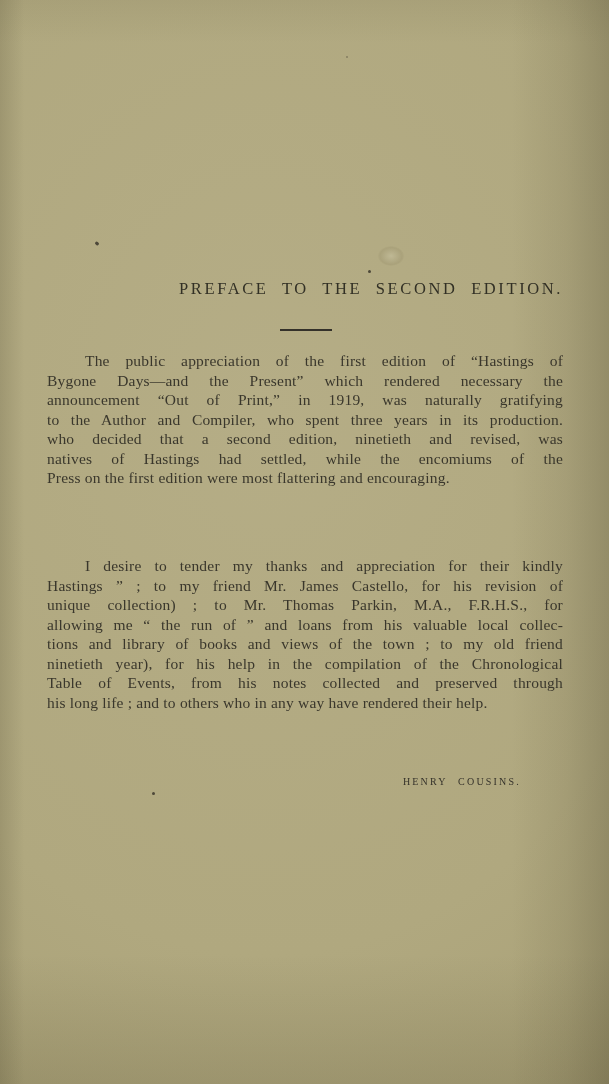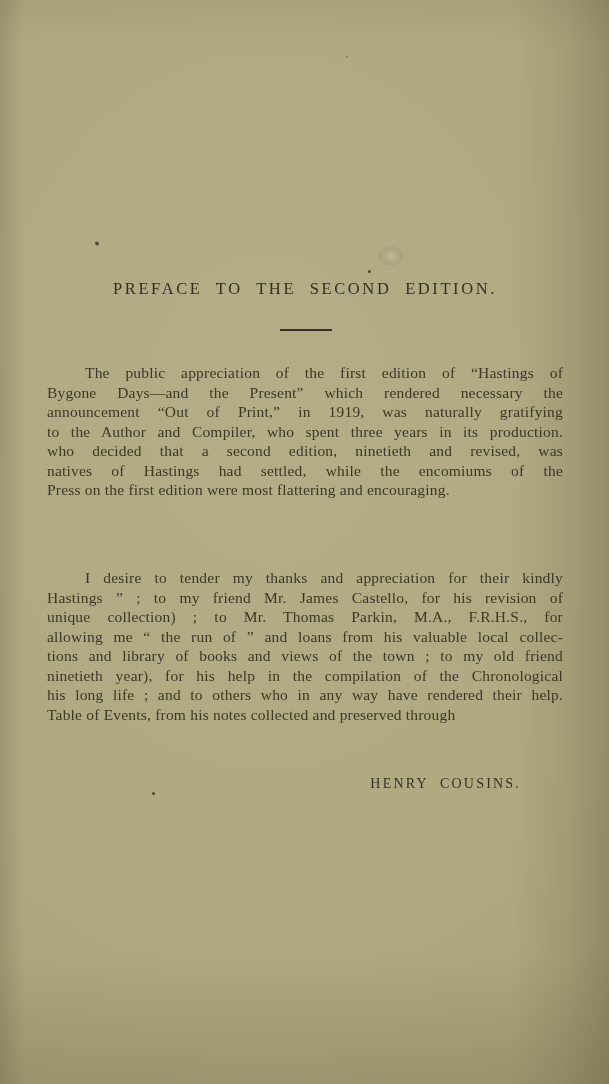--- a/index.html
+++ b/index.html
@@ -24,21 +24,21 @@
         #b5ad86 0%, #b0a87f 50%, #a69d73 85%, #9c936a 100%);
     color: #39362b;
   }
 
   
   .title {
     position: absolute;
     top: 279px;
     left: 47px;
     width: 516px;
-    text-align: center;
+    text-align: right;
     font-size: 16.5px;
     letter-spacing: 2.6px;
     word-spacing: 7px;
     color: #323025;
   }
 
   
   .title-rule {
     position: absolute;
     top: 329px;
@@ -51,37 +51,37 @@
   
   .para {
     position: absolute;
     left: 47px;
     width: 516px;
     font-size: 15.5px;
     line-height: 19.5px;
     letter-spacing: 0.2px;
     color: #3a372c;
   }
-  #para1 { top: 363px; }
-  #para2 { top: 556px; margin-top: 12px; }
+  #para1 { top: 351px; }
+  #para2 { top: 556px; }
 
   .para .line {
     text-align: justify;
     text-align-last: justify;
     white-space: normal;
   }
   .para .line:first-child { text-indent: 38px; }
   .para .line:last-child  { text-align-last: left; }
 
   
   .signature {
     position: absolute;
     top: 776px;
     right: 88px;
-    font-size: 14px;
+    font-size: 10px;
     letter-spacing: 2.2px;
     word-spacing: 6px;
     color: #35322a;
   }
 
   
   .speck {
     position: absolute;
     background: #4d4839;
     border-radius: 50%;
@@ -120,22 +120,22 @@
       <div class="line">Press on the first edition were most flattering and encouraging.</div>
     </div>
 
   <div class="para" id="para2">
       <div class="line">I desire to tender my thanks and appreciation for their kindly</div>
       <div class="line">Hastings ” ; to my friend Mr. James Castello, for his revision of</div>
       <div class="line">unique collection) ; to Mr. Thomas Parkin, M.A., F.R.H.S., for</div>
       <div class="line">allowing me “ the run of ” and loans from his valuable local collec-</div>
       <div class="line">tions and library of books and views of the town ; to my old friend</div>
       <div class="line">ninetieth year), for his help in the compilation of the Chronological</div>
+      <div class="line">Table of Events, from his notes collected and preserved through</div>
       <div class="line">his long life ; and to others who in any way have rendered their help.</div>
-      <div class="line">Table of Events, from his notes collected and preserved through</div>
     </div>
 
   <div class="signature">HENRY COUSINS.</div>
 
   <div class="speck" id="speck-accent"></div>
   <div class="speck" id="speck-dot-1"></div>
   <div class="speck" id="speck-dot-2"></div>
   <div class="speck" id="speck-dot-3"></div>
   <div id="smudge"></div>
 

